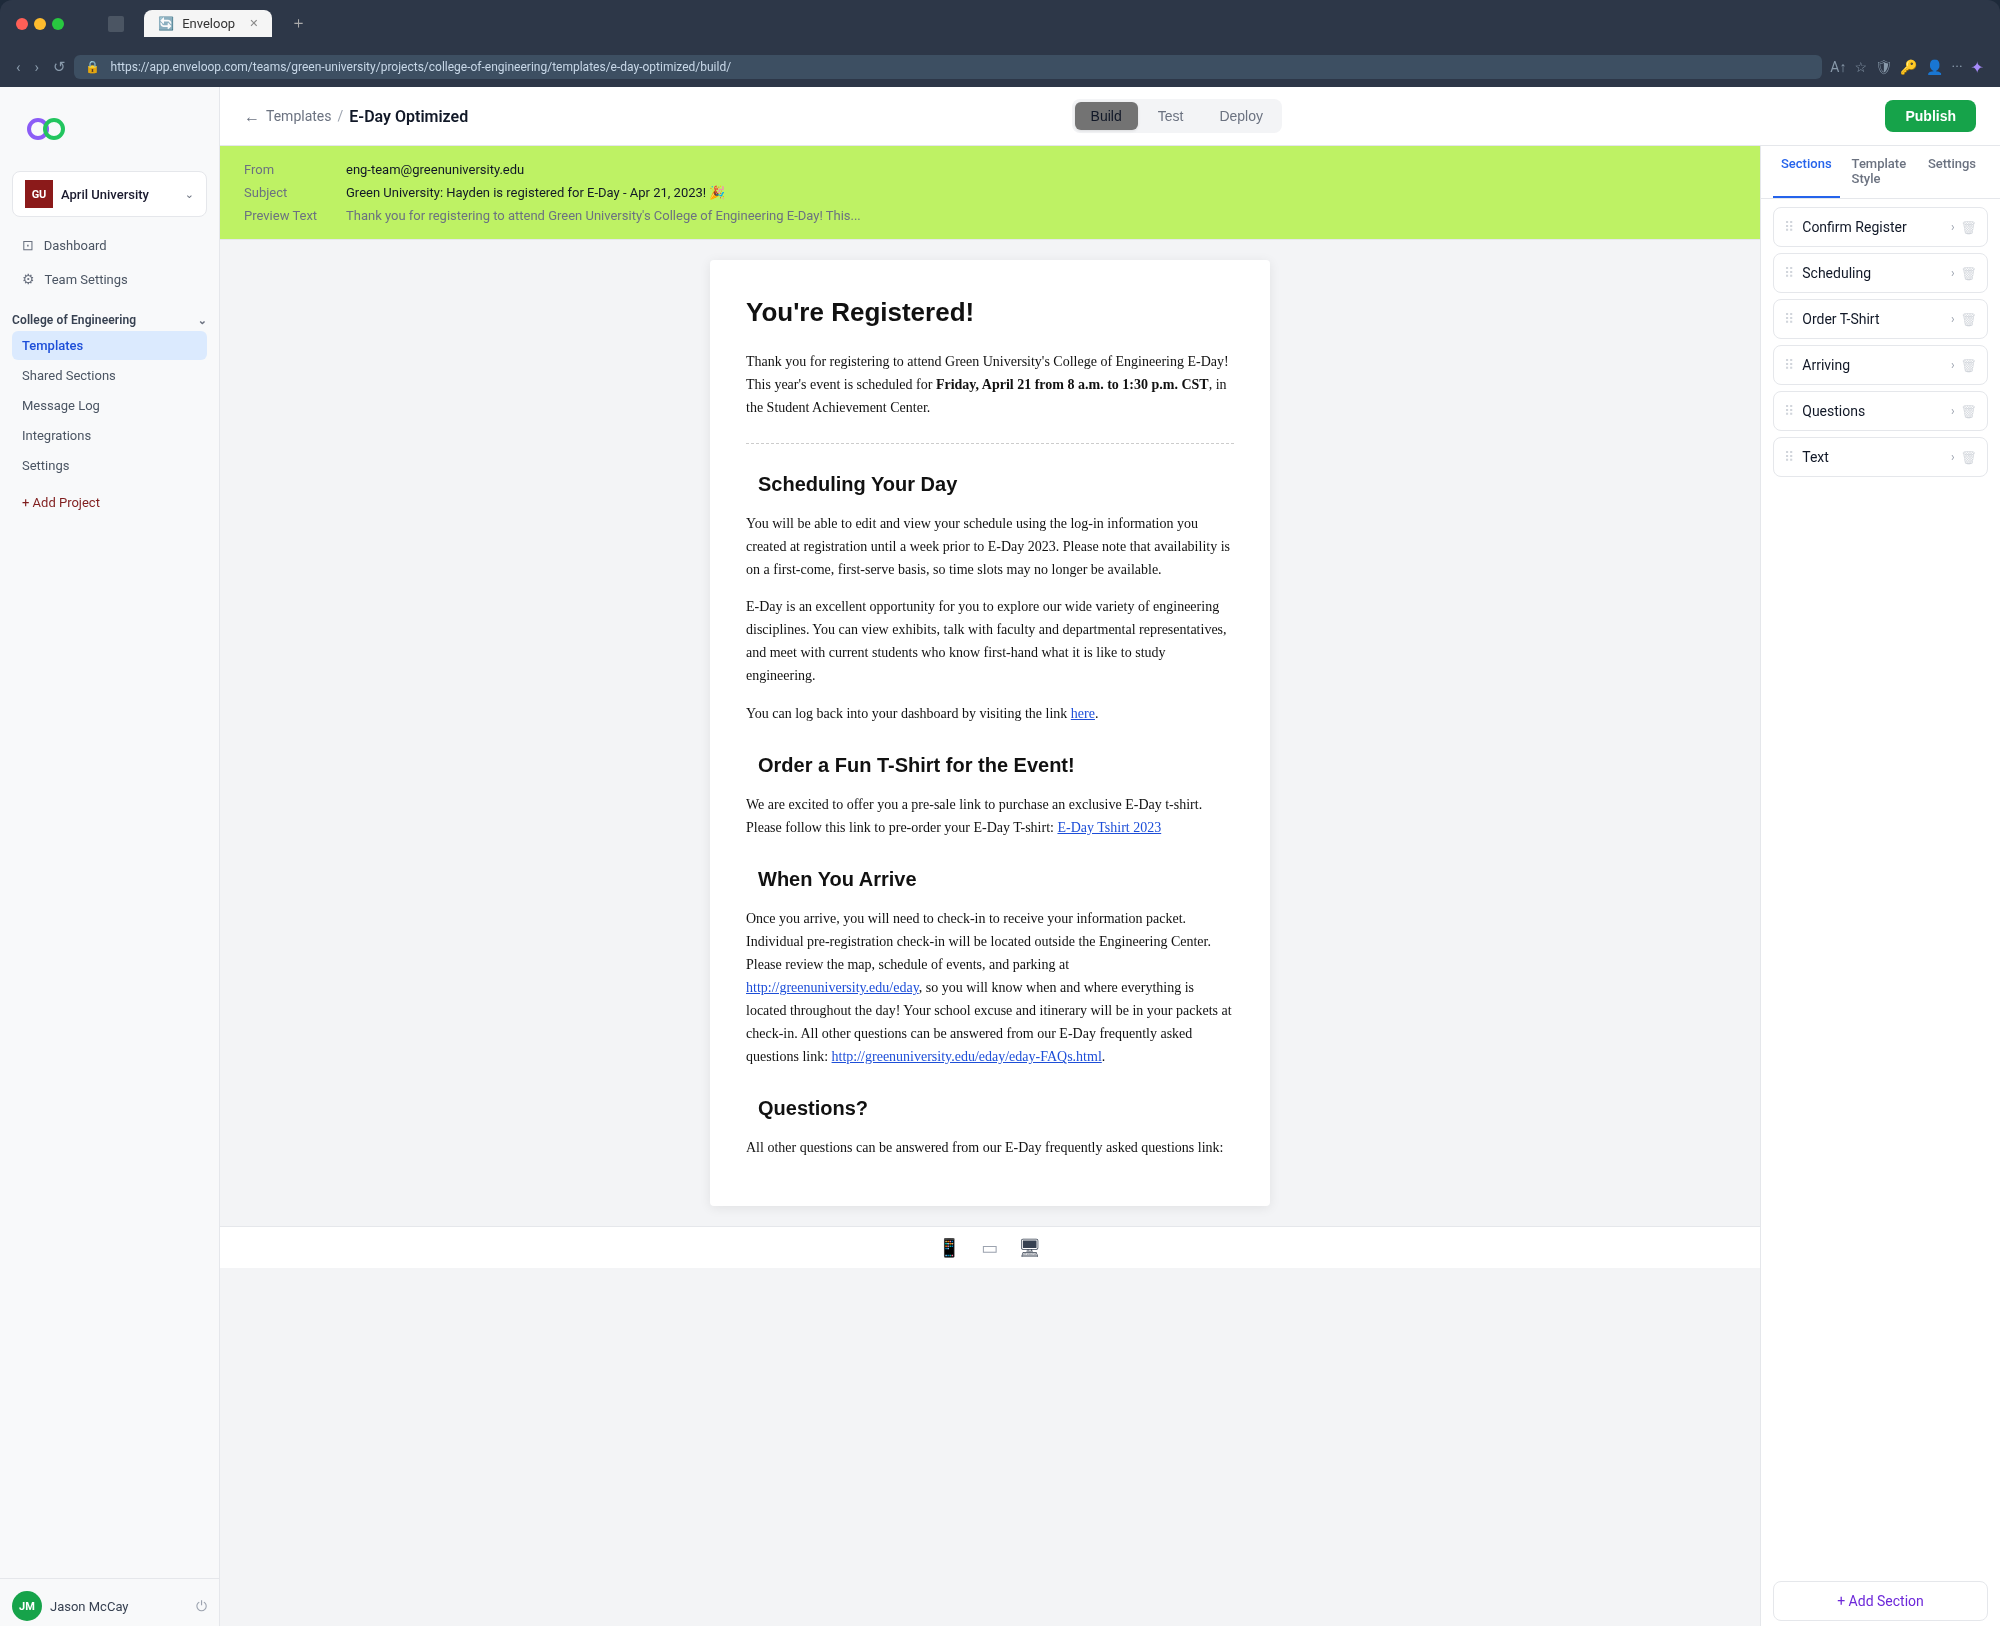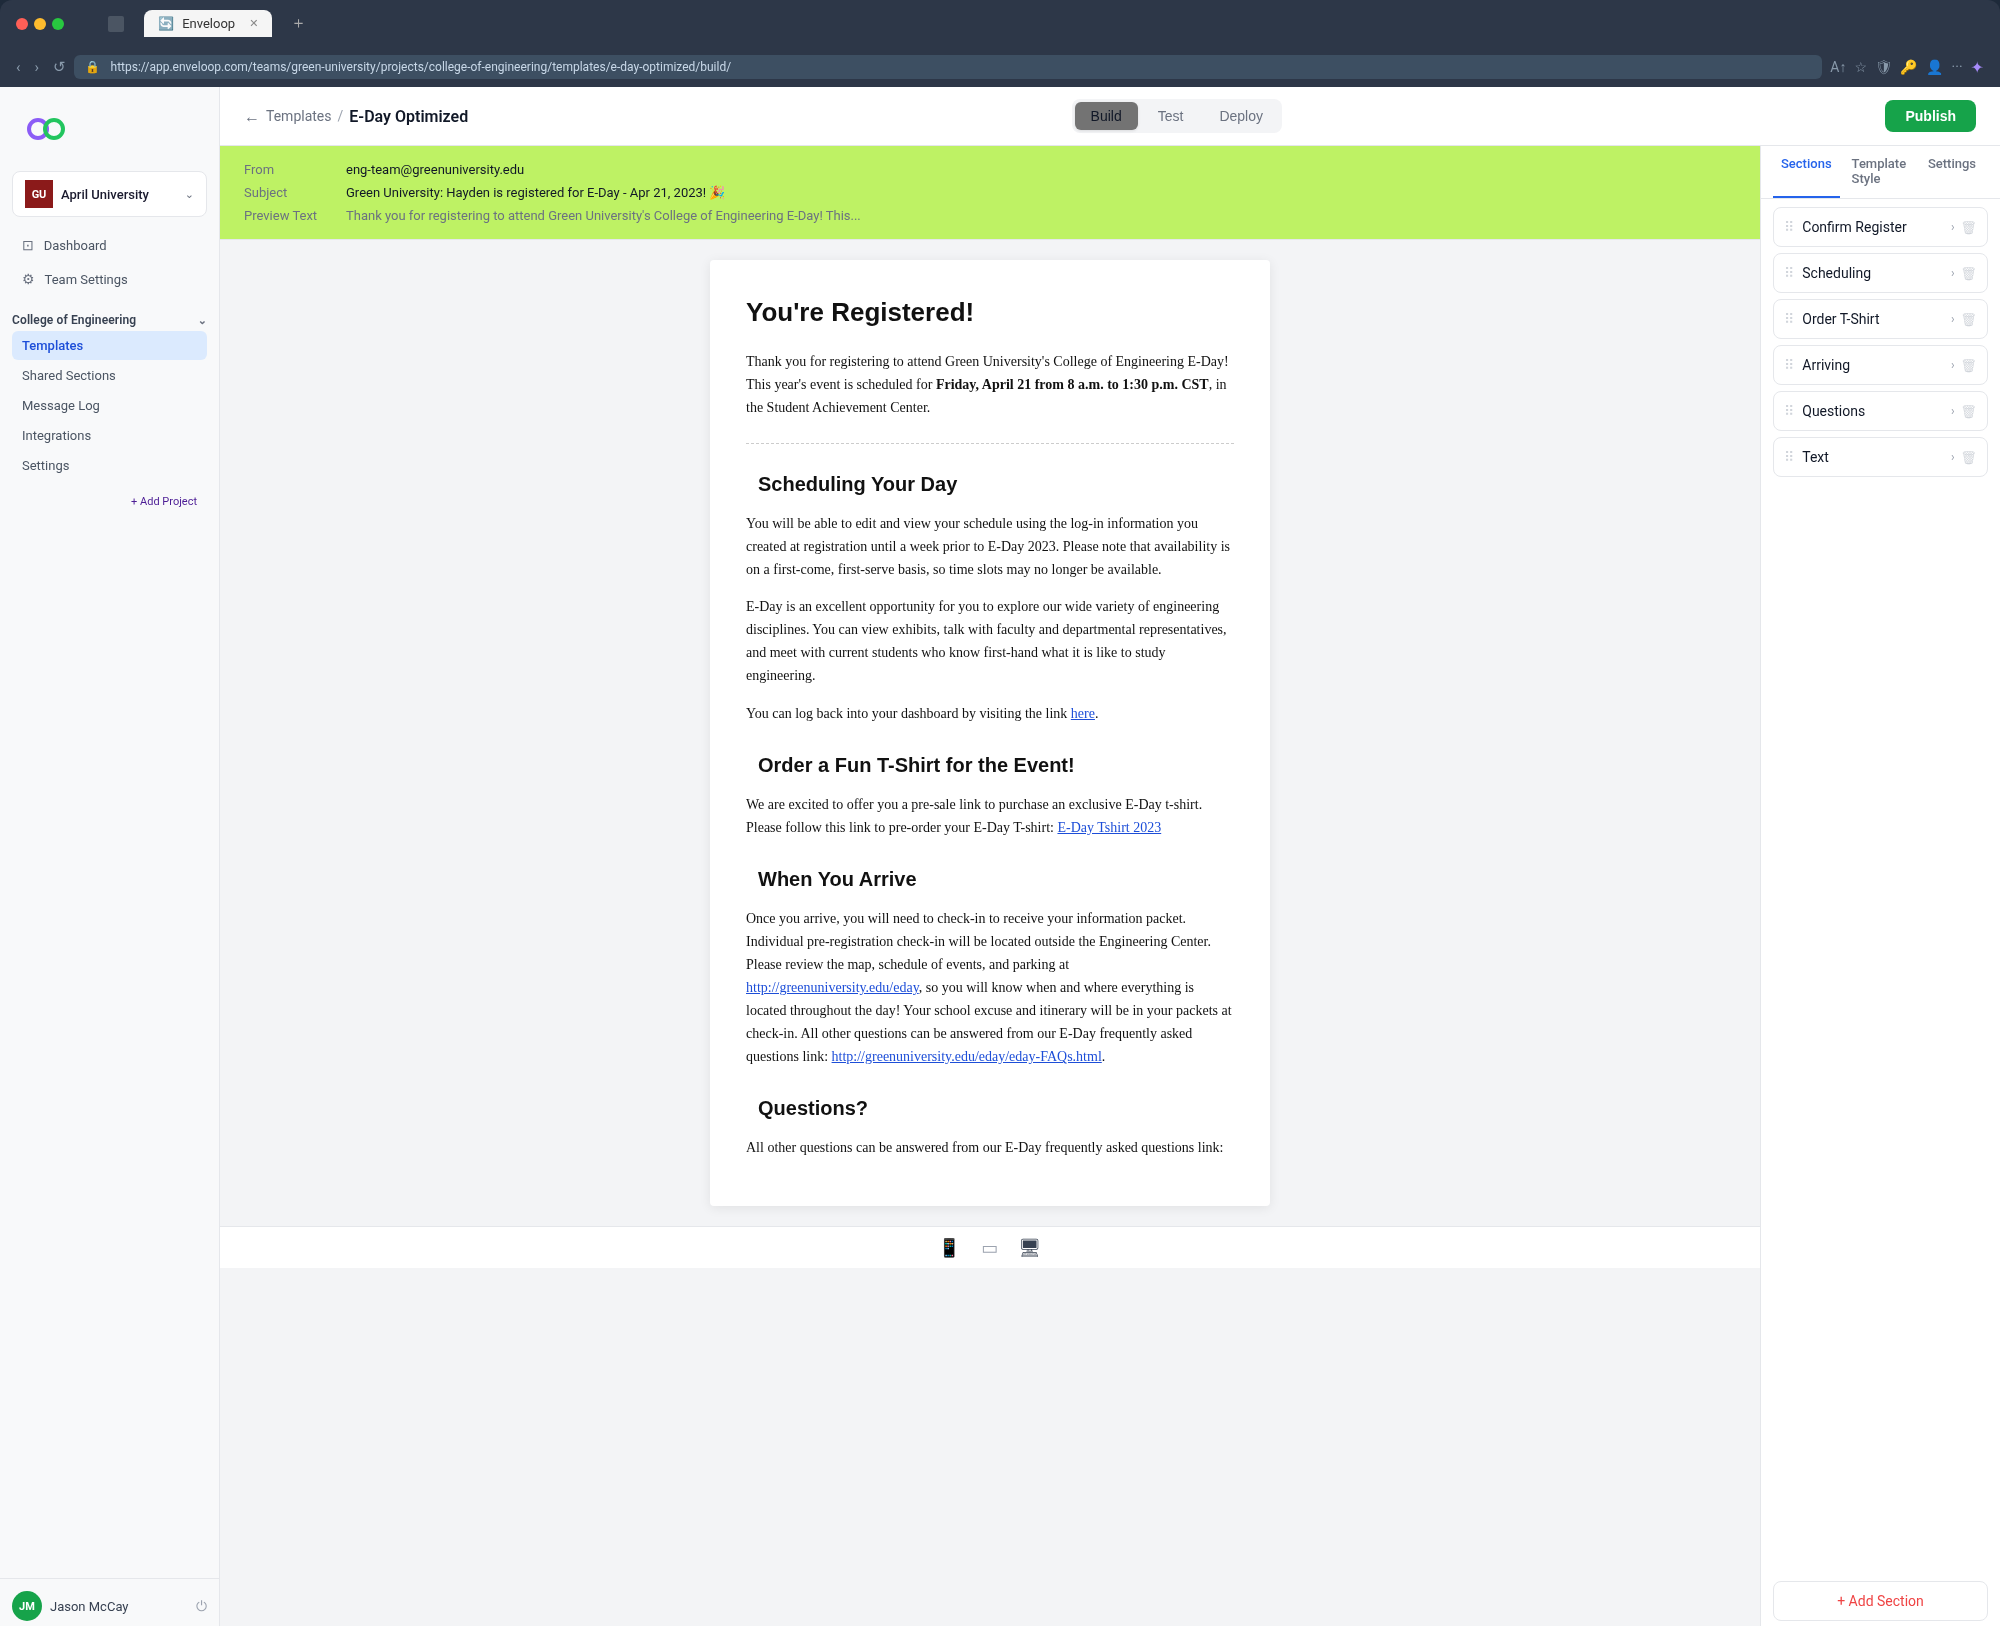--- a/index.html
+++ b/index.html
@@ -113,23 +113,22 @@
       padding: 7px 10px; border-radius: 6px;
       font-size: 13px; color: #4b5563; cursor: pointer;
       margin-bottom: 1px;
     }
     .project-item.active {
       background: #dbeafe; color: #1d4ed8; font-weight: 500;
     }
 
     .add-project {
       margin: 8px 12px;
-      font-size: 11px; color: #4c1d95; cursor: pointer;
+      font-size: 13px; color: #7f1d1d; cursor: pointer;
       padding: 6px 10px;
-      text-align: right;
     }
 
     .sidebar-footer {
       margin-top: auto;
       padding: 12px;
       display: flex; align-items: center; justify-content: space-between;
       border-top: 1px solid #e5e7eb;
     }
     .user-info { display: flex; align-items: center; gap: 8px; }
     .user-avatar {
@@ -270,21 +269,21 @@
     .section-right { display: flex; align-items: center; gap: 6px; }
     .section-arrow { color: #9ca3af; font-size: 12px; }
     .section-delete { color: #d1d5db; font-size: 13px; cursor: pointer; }
 
     .add-section-btn {
       margin: 8px 12px 12px;
       border: 1px solid #e5e7eb;
       border-radius: 8px;
       padding: 11px;
       text-align: center;
-      font-size: 14px; color: #ef4444;
+      font-size: 14px; color: #6d28d9;
       cursor: pointer; background: #fff;
     }
 
     
     .device-switcher {
       display: flex; justify-content: center; gap: 20px;
       padding: 10px;
       border-top: 1px solid #e5e7eb;
       background: #fff;
     }

